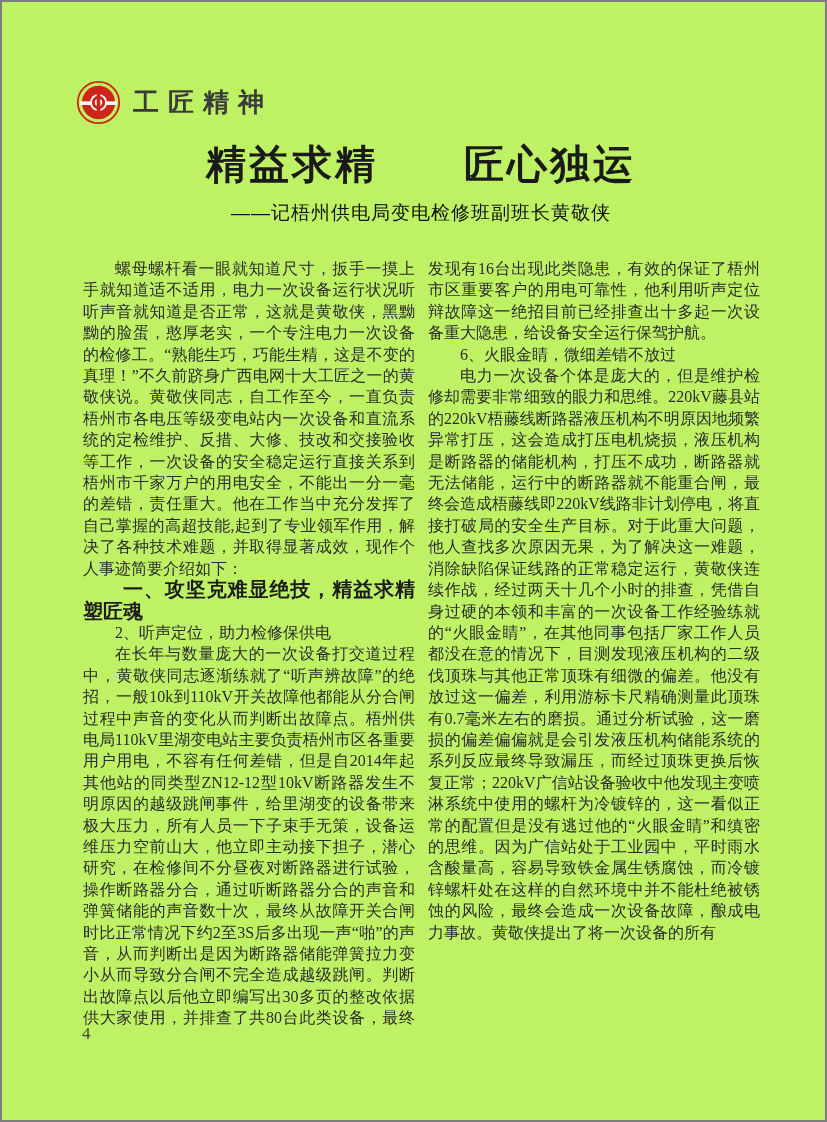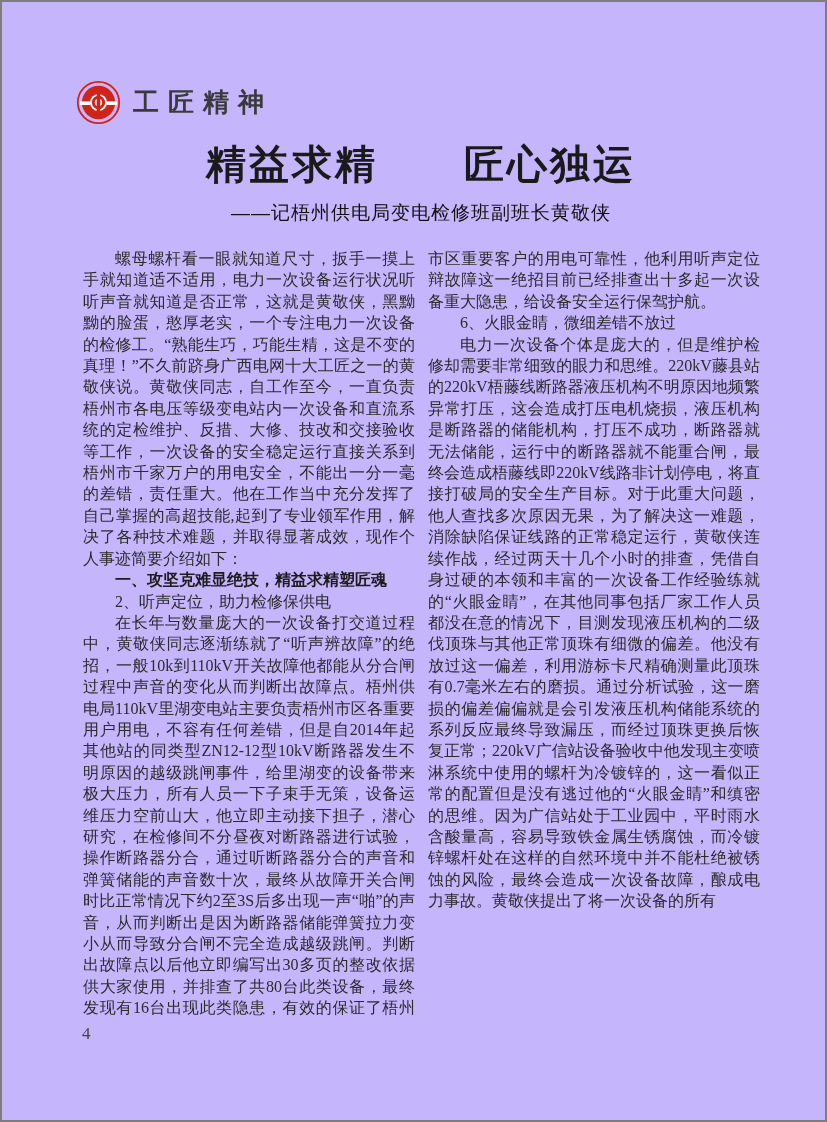--- a/index.html
+++ b/index.html
@@ -1,20 +1,20 @@
 <!DOCTYPE html>
 <html><head>
 <meta charset="utf-8">
 <style>
   html,body{margin:0;padding:0;background:#e8e8e8;}
   .page{
     position:relative;
     width:827px;height:1122px;
     box-sizing:border-box;
-    background:#c4b5fd;
+    background:#bef264;
     border:2px solid #7d7d7d;
     overflow:hidden;
     font-family:"Liberation Serif","DejaVu Serif",serif;
     color:#2b2b2b;
   }
   
   .brand{position:absolute;left:74px;top:78px;display:flex;align-items:center;}
   .emblem{width:45px;height:45px;color:#cf241a;flex:0 0 auto;}
   .emblem svg{width:100%;height:100%;display:block;}
   .brand-name{
@@ -31,32 +31,32 @@
     font-family:"Liberation Serif","DejaVu Serif",serif;
   }
   .article-subtitle{
     margin-top:16px;
     font-size:19px;font-weight:normal;color:#111111;
     letter-spacing:1px;line-height:24px;
     font-family:"Liberation Sans","DejaVu Sans",sans-serif;
   }
   
   .article-body{
-    position:absolute;left:81px;top:246px;
+    position:absolute;left:81px;top:256px;
     width:677px;height:778px;
     column-count:2;column-gap:13px;column-fill:auto;
     overflow:hidden;
     font-size:16px;line-height:21.4px;
     text-align:justify;text-justify:inter-character;
     color:#2b2b2b;
   }
   .article-body p{margin:0;text-indent:2em;}
   .article-body .h1{
     margin:0;text-indent:2em;
-    font-weight:bold;font-size:16px;
+    font-weight:bold;font-size:20px;
     font-family:"Liberation Sans","DejaVu Sans",sans-serif;
     color:#1c1c1c;
   }
   .article-body .h2{margin:0;text-indent:2em;font-weight:normal;}
   
   .page-number{
     position:absolute;left:80px;top:1022px;
     font-size:17px;color:#444444;
     font-family:"Liberation Serif","DejaVu Serif",serif;
   }

